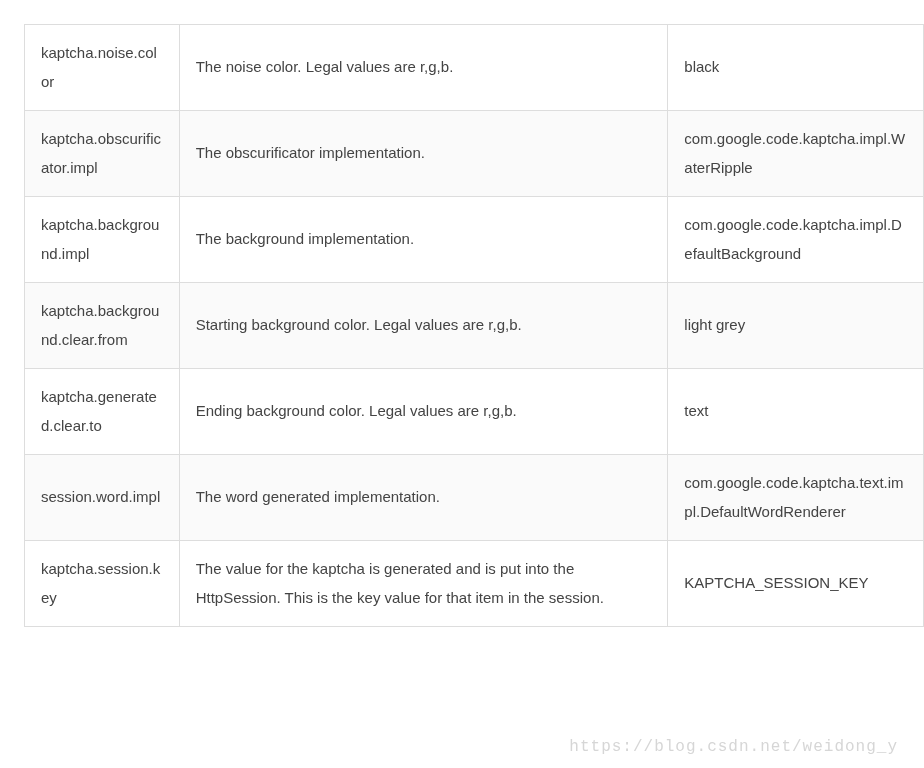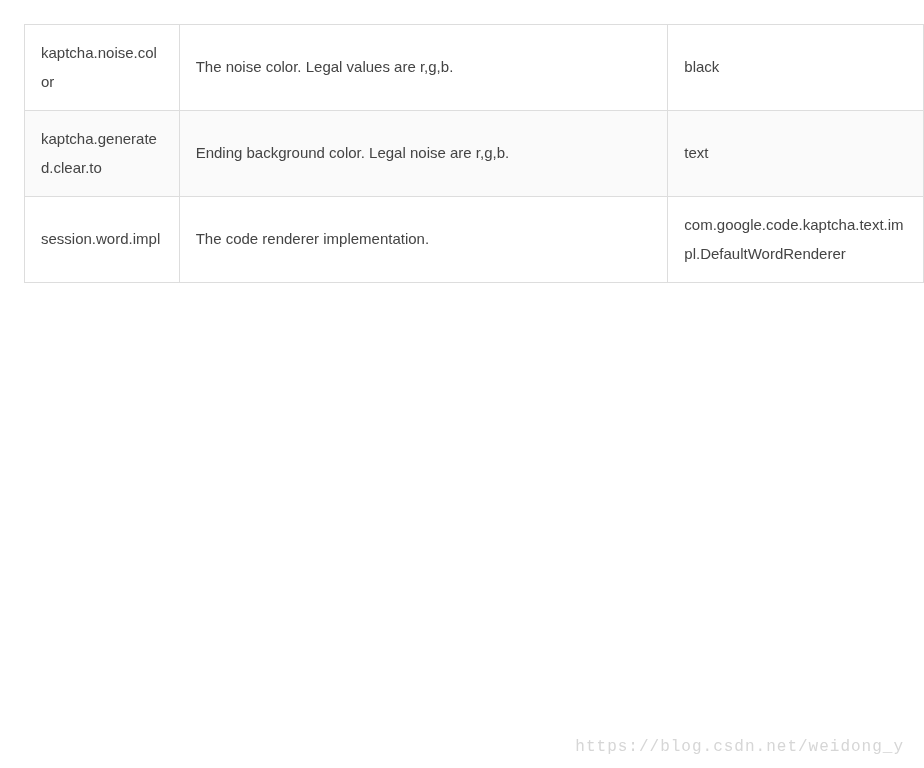--- a/index.html
+++ b/index.html
@@ -27,45 +27,65 @@
       color: #444;
     }
     td.col-key { width: 150px; word-break: break-all; }
     td.col-desc { width: 474px; word-break: break-word; }
     td.col-val { width: 248px; word-break: break-all; }
     tr:nth-child(even) td { background: #fafafa; }
     tr:nth-child(odd) td { background: #fff; }
     .watermark {
       position: absolute;
       bottom: 12px;
-      right: 20px;
+      right: 26px;
       font-family: "Courier New", monospace;
       font-size: 16px;
       color: #d6d6d6;
       letter-spacing: 1px;
       pointer-events: none;
       z-index: 10;
     }
   </style>
 </head>
 <body>
 
 <table>
   <tbody>
     <tr>
       <td class="col-key">kaptcha.noise.color</td>
       <td class="col-desc">The noise color. Legal values are r,g,b.</td>
       <td class="col-val">black</td>
     </tr>
     <tr>
+      <td class="col-key">kaptcha.obscurificator.impl</td>
+      <td class="col-desc">The obscurificator implementation.</td>
+      <td class="col-val">com.google.code.kaptcha.impl.WaterRipple</td>
+    </tr>
+    <tr>
+      <td class="col-key">kaptcha.background.impl</td>
+      <td class="col-desc">The background implementation.</td>
+      <td class="col-val">com.google.code.kaptcha.impl.DefaultBackground</td>
+    </tr>
+    <tr>
+      <td class="col-key">kaptcha.background.clear.from</td>
+      <td class="col-desc">Starting background color. Legal values are r,g,b.</td>
+      <td class="col-val">light grey</td>
+    </tr>
+    <tr>
       <td class="col-key">kaptcha.generated.clear.to</td>
-      <td class="col-desc">Ending background color. Legal noise are r,g,b.</td>
+      <td class="col-desc">Ending background color. Legal values are r,g,b.</td>
       <td class="col-val">text</td>
     </tr>
     <tr>
       <td class="col-key">session.word.impl</td>
-      <td class="col-desc">The code renderer implementation.</td>
+      <td class="col-desc">The word generated implementation.</td>
       <td class="col-val">com.google.code.kaptcha.text.impl.DefaultWordRenderer</td>
+    </tr>
+    <tr>
+      <td class="col-key">kaptcha.session.key</td>
+      <td class="col-desc">The value for the kaptcha is generated and is put into the HttpSession. This is the key value for that item in the session.</td>
+      <td class="col-val">KAPTCHA_SESSION_KEY</td>
     </tr>
   </tbody>
 </table>
 
 <div class="watermark">https://blog.csdn.net/weidong_y</div>
 
 </body></html>

